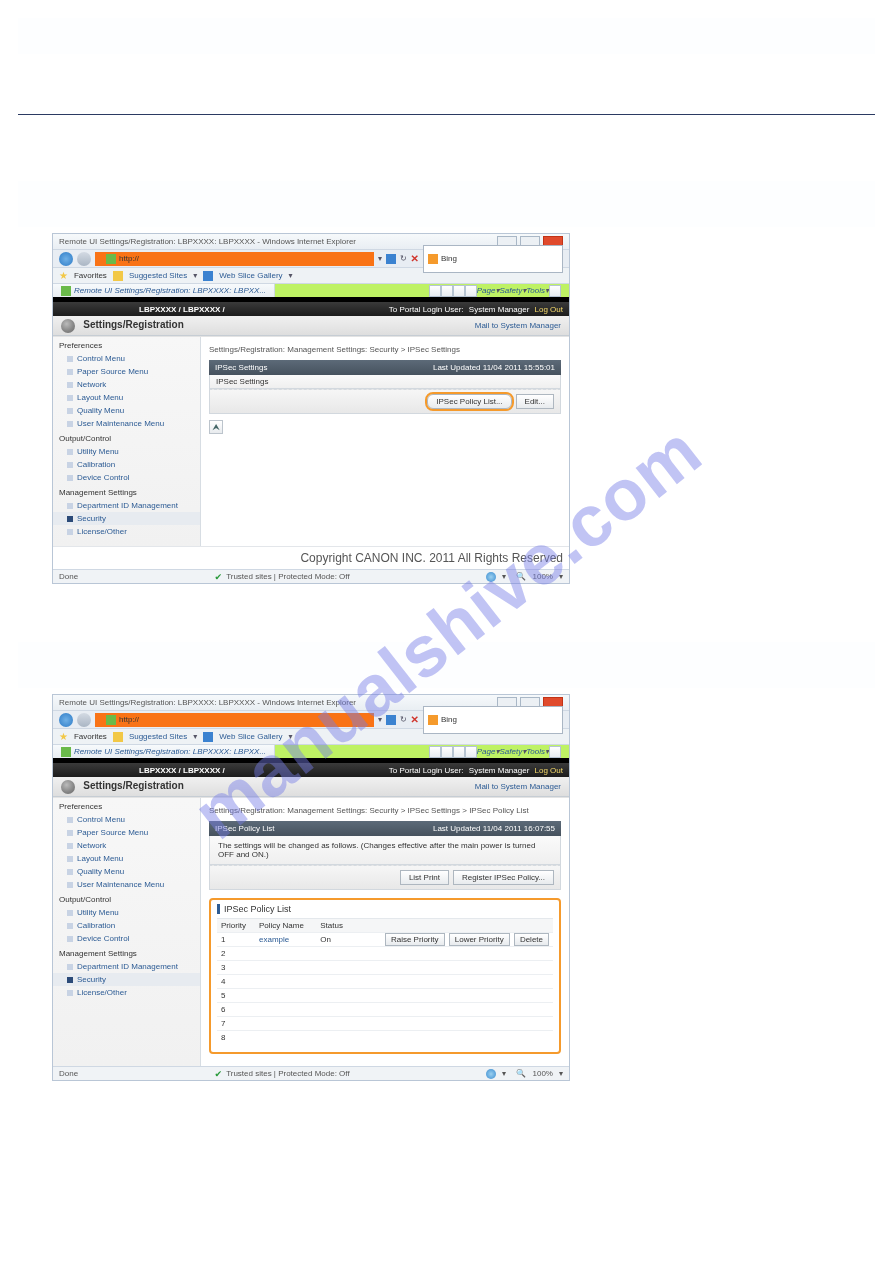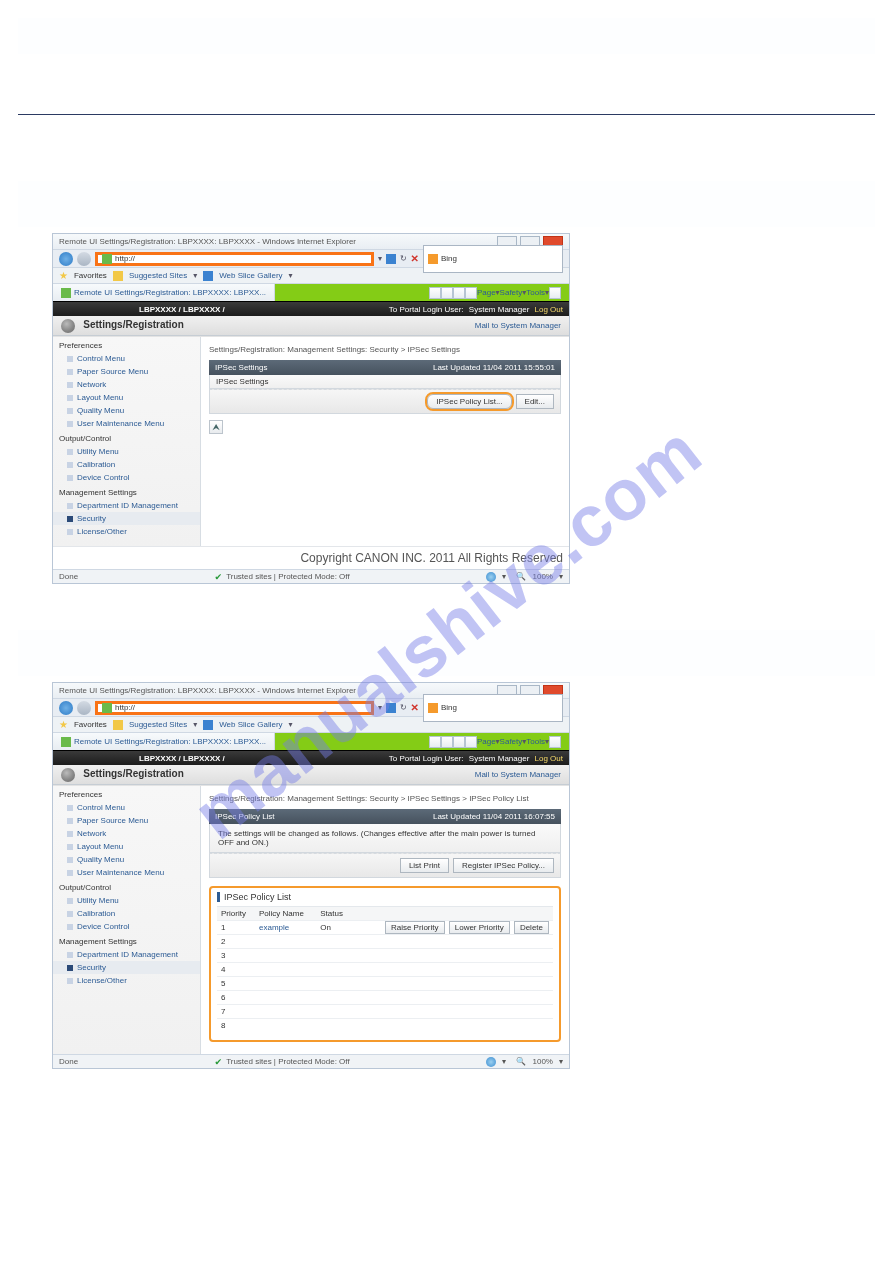--- a/index.html
+++ b/index.html
@@ -28,20 +28,21 @@
   }
   .step-row {
     height: 36px;
     margin: 0 0 10px 0;
   }
   .screenshot {
     display: inline-block;
     border: 1px solid #b9c6d6;
     background: #fff;
     margin-left: 34px;
+    margin-bottom: 12px;
   }
 
   
   .browser {
     width: 516px;
     font-size: 8px;
     color: #333;
   }
   .title-bar {
     background: linear-gradient(#f6f9fb, #e9eef3);
@@ -72,21 +73,21 @@
   }
   .nav-btn {
     width: 14px; height: 14px;
     border-radius: 50%;
     background: radial-gradient(#6fb0e6, #2d7bc7);
     display: inline-block;
   }
   .nav-btn.fwd { background: linear-gradient(#d3dae3, #aab6c4); }
   .url-box {
     flex: 1;
-    border: 3px solid #f97316;
+    border: 7px solid #f97316;
     background: #fff;
     height: 14px;
     display: flex;
     align-items: center;
     padding: 0 4px;
     gap: 3px;
   }
   .drop { color: #556; }
   .search-box {
     width: 140px;
@@ -117,25 +118,26 @@
     border-bottom: 1px solid #cfd8e3;
     padding: 2px 6px;
     display: flex;
     align-items: center;
     gap: 6px;
     height: 16px;
   }
   .star { color: #f2c846; font-size: 10px; }
   .link { color: #2c5b94; }
   .tab-bar {
-    background: #84cc16;
-    border-bottom: 1px solid #000000;
+    background: #bef264;
+    border-bottom: 5px solid #000000;
     display: flex;
     align-items: stretch;
     height: 18px;
+    font-style: italic;
   }
   .tab {
     border-right: 1px solid #cfd8e3;
     background: linear-gradient(#f7fafc, #e8edf2);
     padding: 3px 8px;
     display: flex;
     align-items: center;
     gap: 3px;
     font-size: 8px;
     color: #2c5b94;

